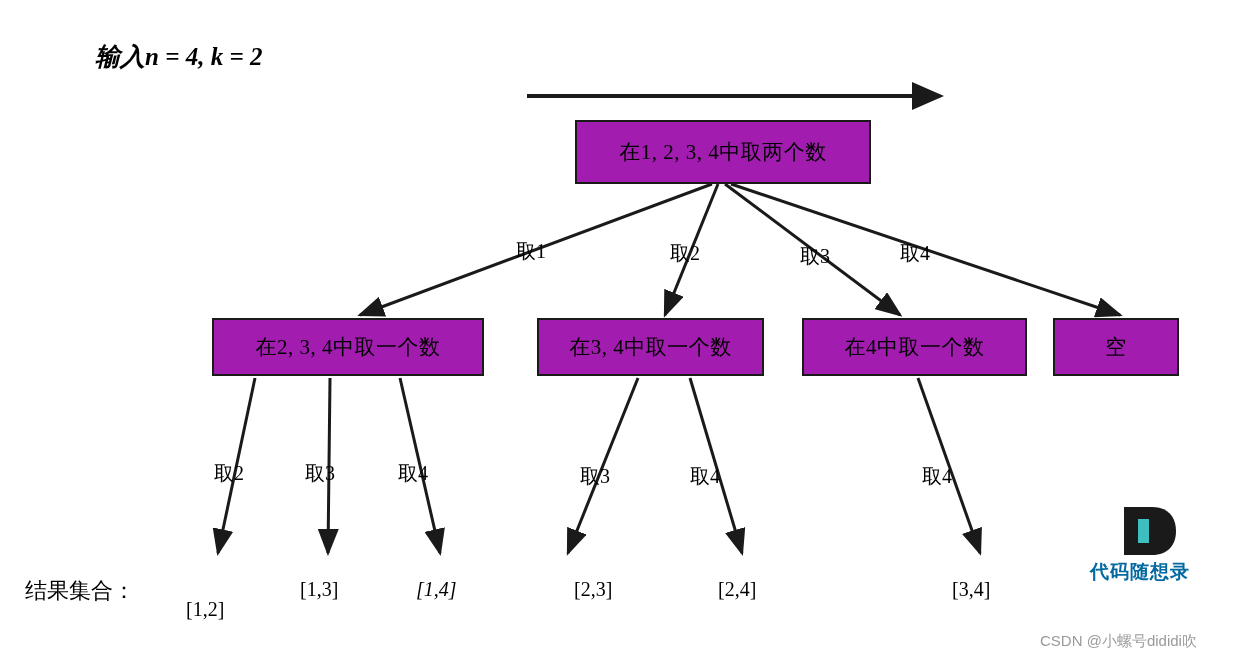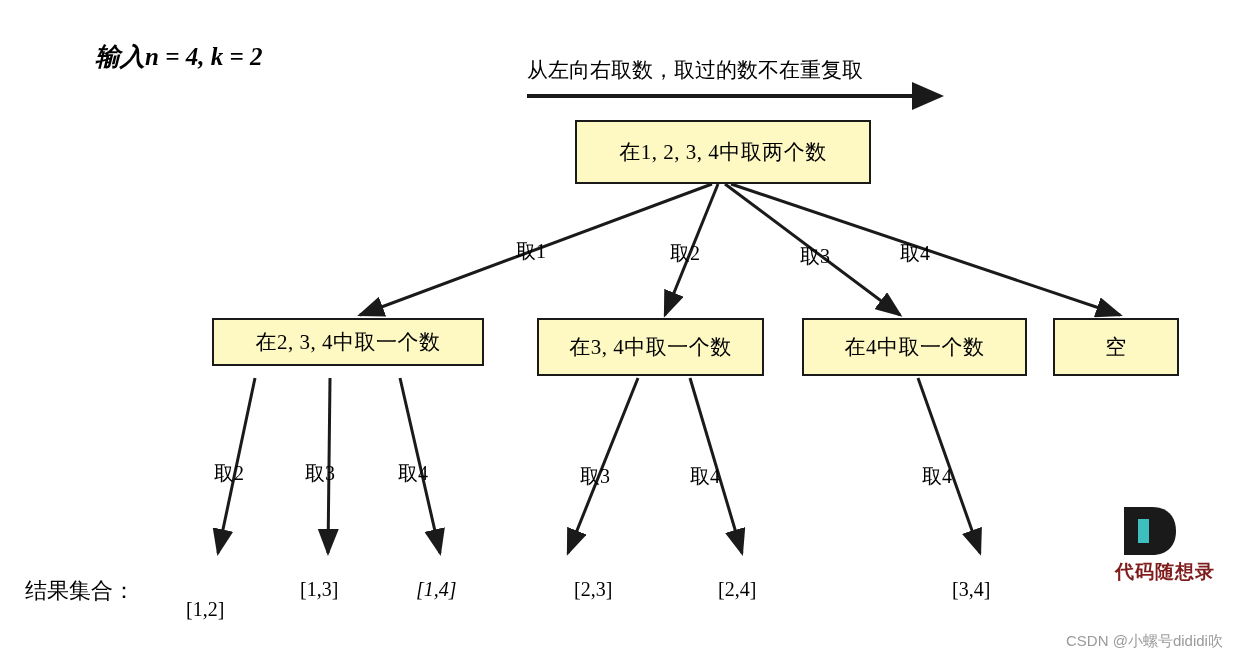--- a/index.html
+++ b/index.html
@@ -21,21 +21,21 @@
     left: 0;
     top: 0;
     width: 1260px;
     height: 658px;
     pointer-events: none;
   }
   .node-box {
     position: absolute;
     box-sizing: border-box;
     border: 2.5px solid #1a1a1a;
-    background: #fef9c3;
+    background: #a21caf;
     display: flex;
     align-items: center;
     justify-content: center;
     font-size: 21px;
     letter-spacing: 0.5px;
     white-space: nowrap;
   }
   .label {
     position: absolute;
     font-size: 20px;
@@ -62,45 +62,43 @@
     position: absolute;
     font-size: 22px;
     white-space: nowrap;
   }
   .watermark {
     position: absolute;
     font-size: 15px;
     color: #9a9a9a;
     font-family: "Liberation Sans", sans-serif;
     white-space: nowrap;
-    margin-left: 26px;
   }
   .logo-wrap {
     position: absolute;
     left: 1090px;
     top: 505px;
     width: 150px;
     height: 85px;
   }
   .logo-d {
     position: absolute;
     left: 28px;
     top: 0px;
     width: 60px;
     height: 52px;
   }
   .logo-text {
     position: absolute;
     left: 0px;
     top: 54px;
     width: 150px;
-    text-align: center;
     font-size: 19px;
     font-weight: bold;
-    color: #7f1d1d;
+    color: #0369a1;
     letter-spacing: 1px;
     white-space: nowrap;
   }
 </style>
 </head>
 <body>
 
 <div id="stage">
 
   <svg class="edges" viewBox="0 0 1260 658">
@@ -125,32 +123,31 @@
     <line x1="400" y1="378" x2="440" y2="553" stroke="#1a1a1a" stroke-width="3" marker-end="url(#arrowhead)"></line>
 
     <line x1="638" y1="378" x2="568" y2="553" stroke="#1a1a1a" stroke-width="3" marker-end="url(#arrowhead)"></line>
     <line x1="690" y1="378" x2="742" y2="553" stroke="#1a1a1a" stroke-width="3" marker-end="url(#arrowhead)"></line>
 
     <line x1="918" y1="378" x2="980" y2="553" stroke="#1a1a1a" stroke-width="3" marker-end="url(#arrowhead)"></line>
   </svg>
 
   <div class="label-bold" style="left:95px; top:40px;">输入n = 4, k = 2</div>
 
-  <div class="label-head" style="left:527px; top:56px;">从左向右取数，取过的数不在重复取</div>
 
   <div class="node-box" style="left:575px; top:120px; width:296px; height:64px;">
     <span>在1, 2, 3, 4中取两个数</span>
   </div>
 
   <div class="label" style="left:516px; top:238px;">取1</div>
   <div class="label" style="left:670px; top:240px;">取2</div>
   <div class="label" style="left:800px; top:243px;">取3</div>
   <div class="label" style="left:900px; top:240px;">取4</div>
 
-  <div class="node-box" style="left:212px; top:318px; width:272px; height:48px;">
+  <div class="node-box" style="left:212px; top:318px; width:272px; height:58px;">
     <span>在2, 3, 4中取一个数</span>
   </div>
   <div class="node-box" style="left:537px; top:318px; width:227px; height:58px;">
     <span>在3, 4中取一个数</span>
   </div>
   <div class="node-box" style="left:802px; top:318px; width:225px; height:58px;">
     <span>在4中取一个数</span>
   </div>
   <div class="node-box" style="left:1053px; top:318px; width:126px; height:58px;">
     <span>空</span>

